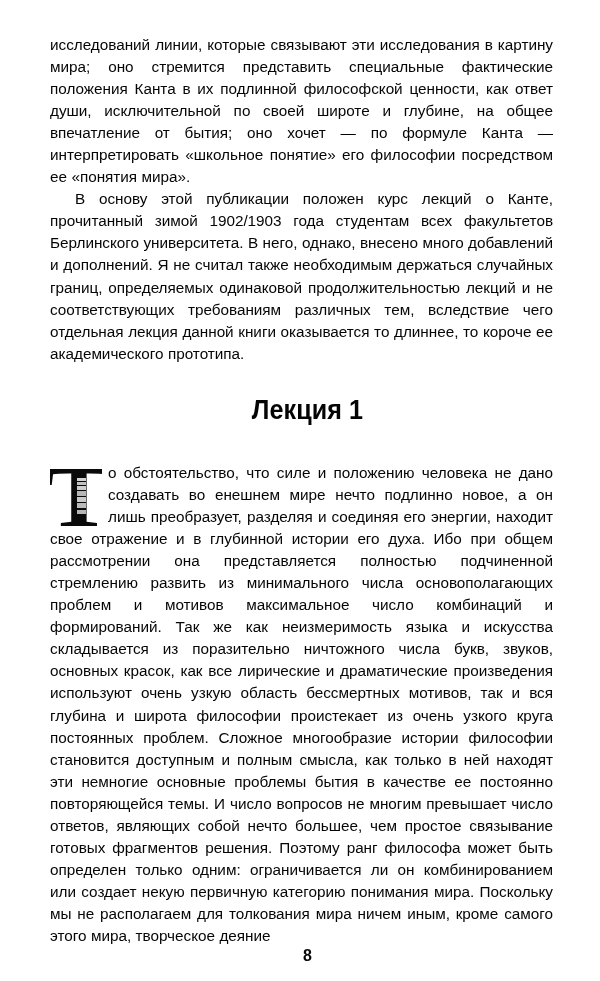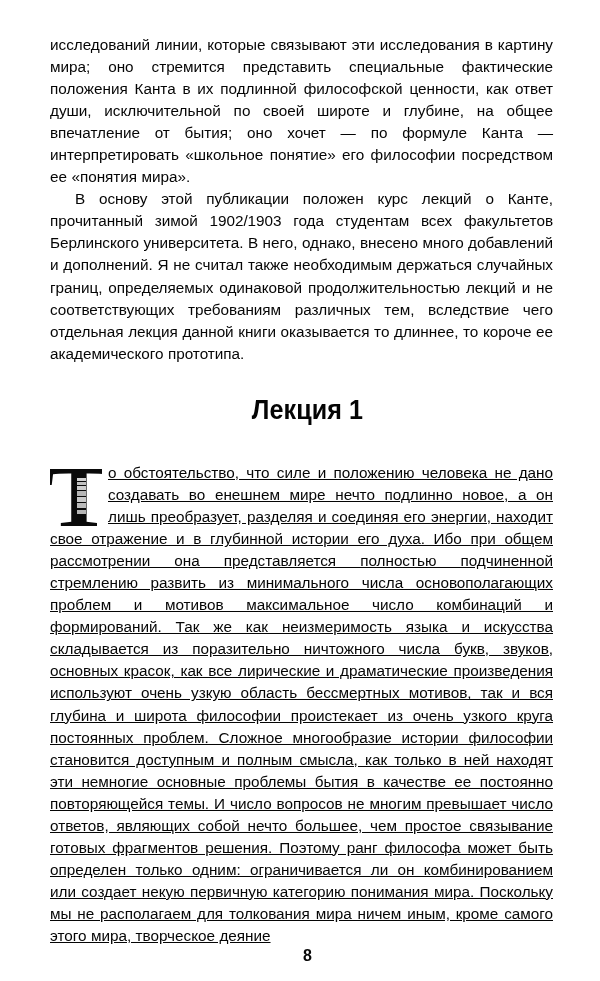--- a/index.html
+++ b/index.html
@@ -64,21 +64,20 @@
   
   .body-block {
     position: absolute;
     left: 50px;
     top: 450px;
     width: 503px;
   }
 
   .dropcap-wrap {
     position: relative;
-    text-decoration: underline;
   }
 
   .dropcap {
     float: left;
     width: 52px;
     height: 64px;
     margin: 2px 6px 0 0;
     position: relative;
     font-family: "Liberation Serif", "DejaVu Serif", serif;
     font-weight: 700;

